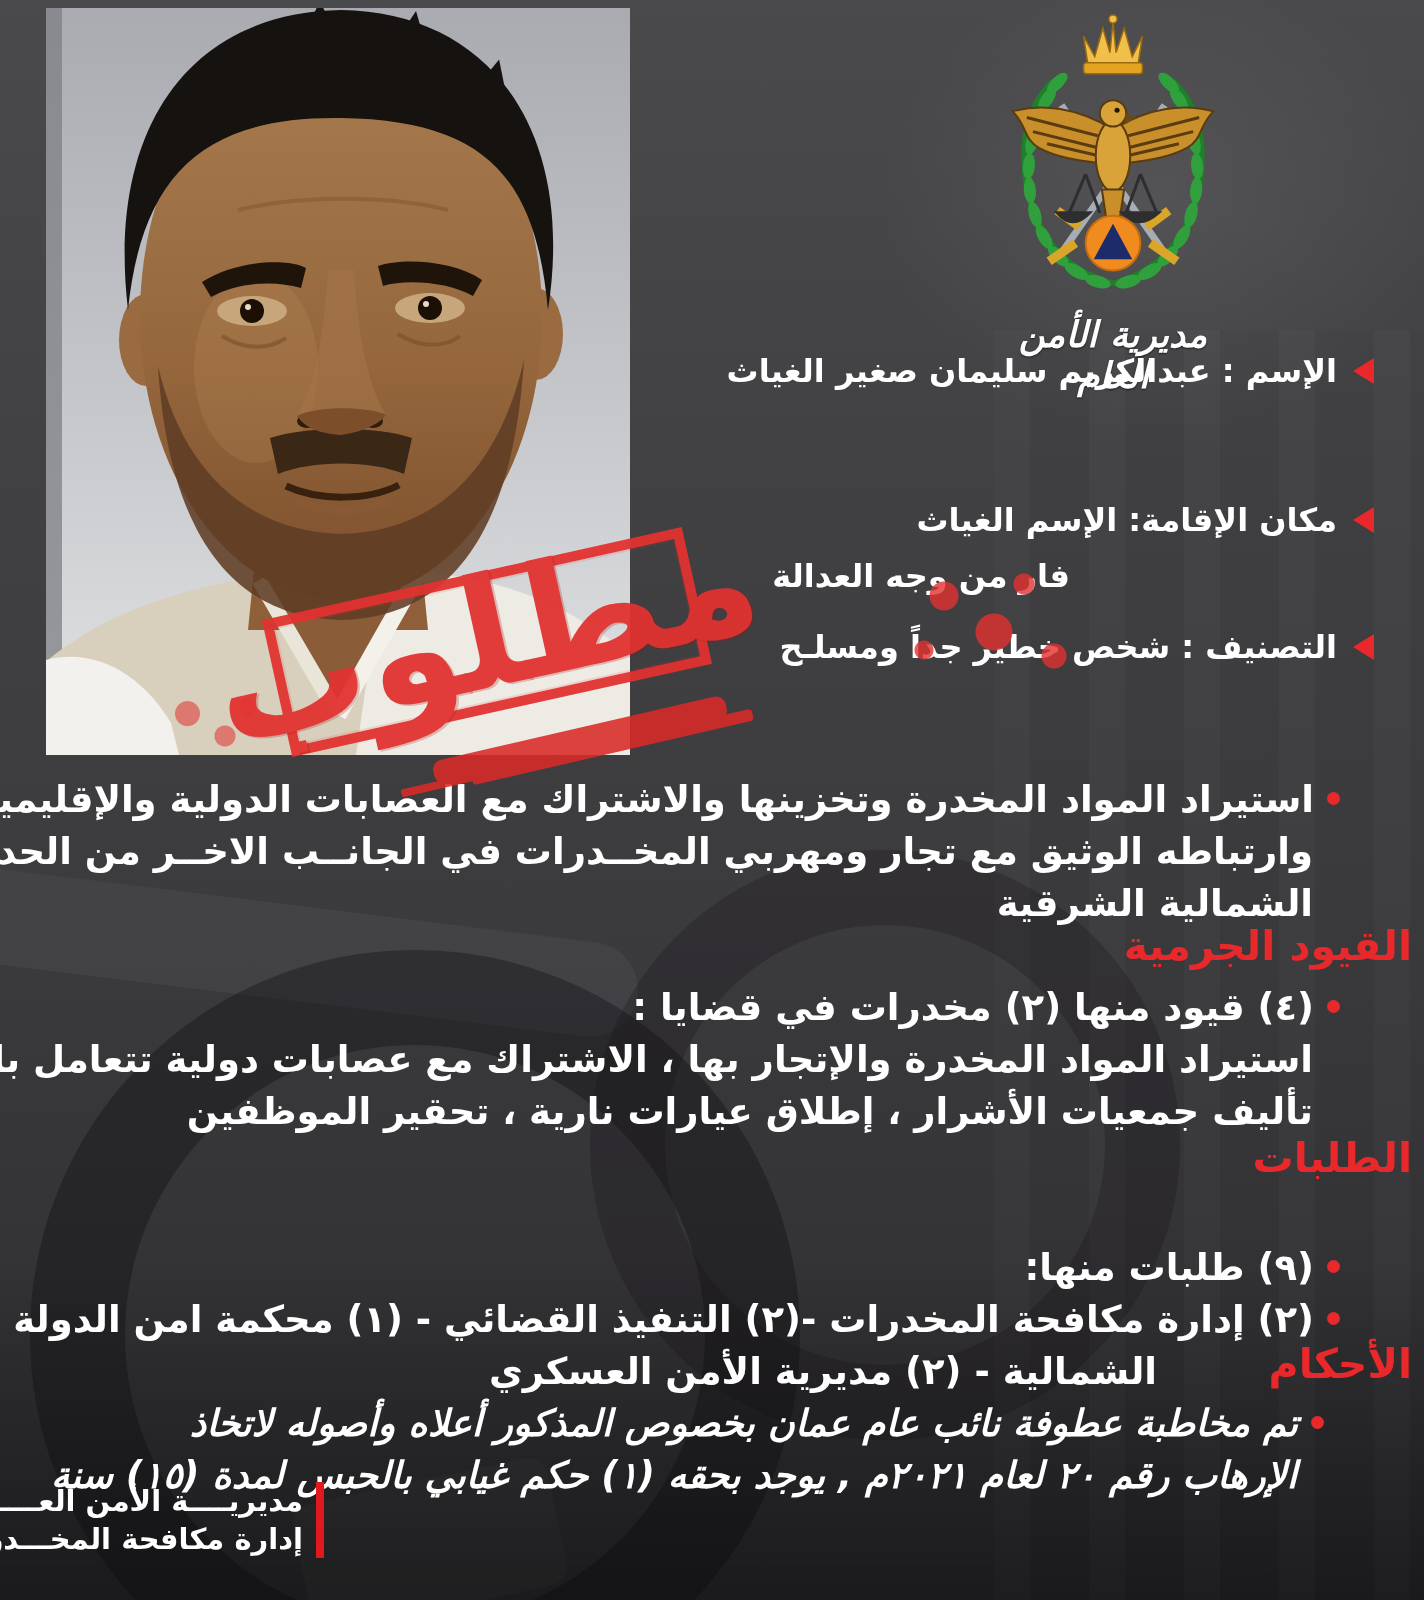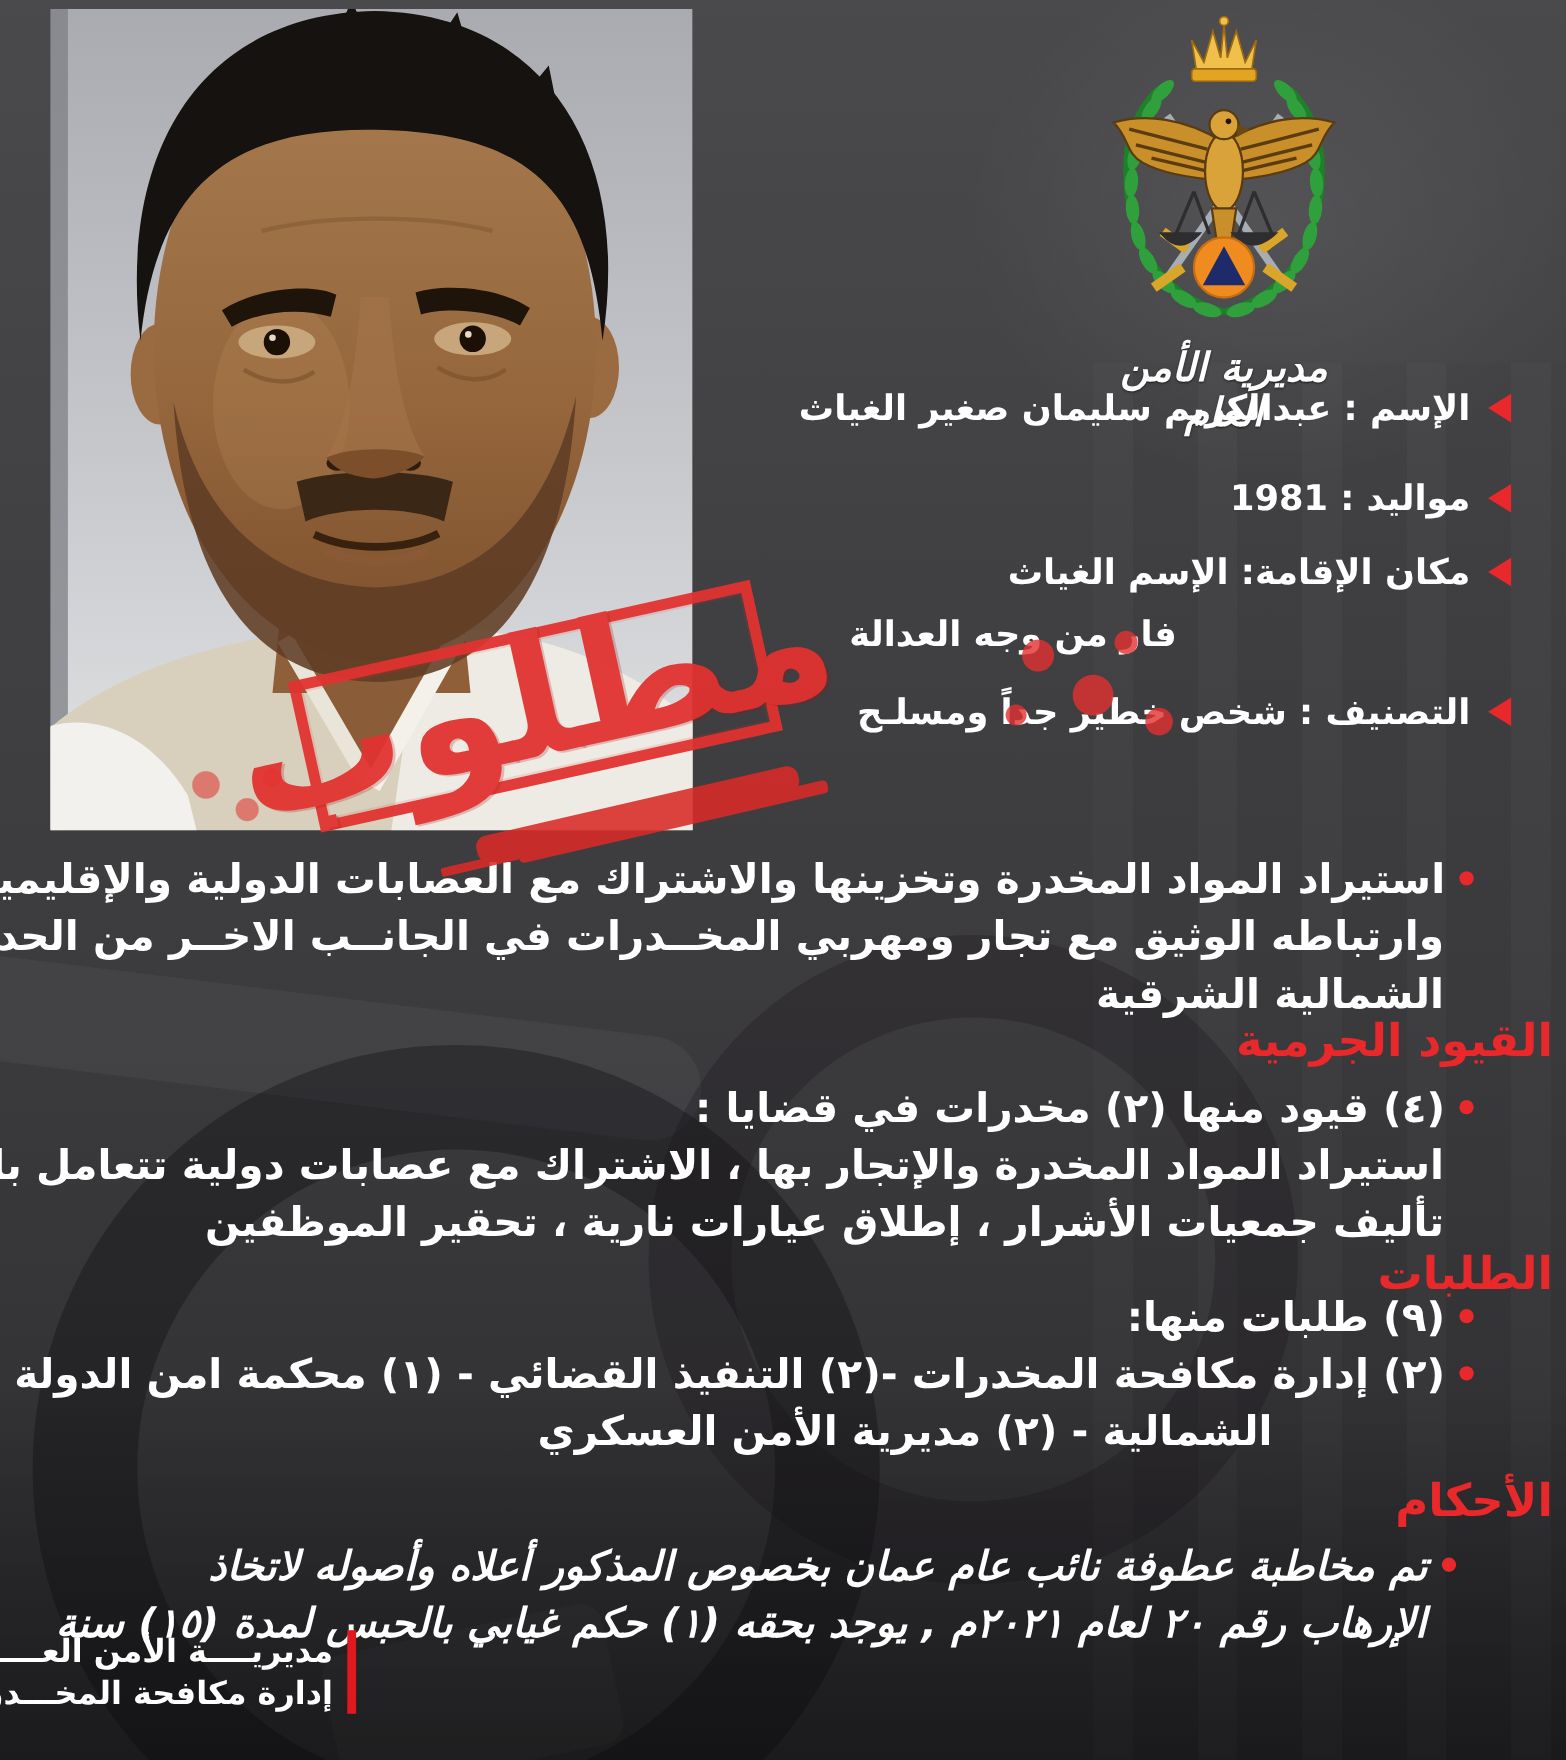--- a/index.html
+++ b/index.html
@@ -241,24 +241,20 @@
     <div class="stamp-text">مطلوب</div>
   </div>
   <div class="splat splat1"></div>
   <div class="splat splat2"></div>
   <div class="splat splat3"></div>
 
   <div class="info-row" style="top:352px">
     <span class="tri"></span>
     <span>الإسم : عبدالكريم سليمان صغير الغياث</span>
   </div>
-  <div class="info-row" style="top:434px">
-    <span class="tri"></span>
-    <span>مواليد : 1981</span>
-  </div>
   <div class="info-row" style="top:501px">
     <span class="tri"></span>
     <span>مكان الإقامة:  الإسم الغياث</span>
   </div>
   <div class="info-row info-cont" style="top:557px">
     <span>فار من وجه العدالة</span>
   </div>
   <div class="info-row" style="top:628px">
     <span class="tri"></span>
     <span>التصنيف : شخص خطير جداً ومسلـح</span>
@@ -271,21 +267,21 @@
   </div>
 
   <div class="heading" style="top:922px">القيود الجرمية</div>
   <div class="sec" style="top:982px">
     <div><span class="dot"></span><span>(٤) قيود منها (٢) مخدرات في قضايا :</span></div>
     <div class="cont">استيراد المواد المخدرة والإتجار بها ، الاشتراك مع عصابات دولية تتعامل بالمخدرات،</div>
     <div class="cont">تأليف جمعيات الأشرار ، إطلاق عيارات نارية ، تحقير الموظفين</div>
   </div>
 
   <div class="heading" style="top:1134px">الطلبات</div>
-  <div class="sec" style="top:1172px">
+  <div class="sec" style="top:1242px">
     <div><span class="dot"></span><span>(٩) طلبات منها:</span></div>
     <div><span class="dot"></span><span>(٢) إدارة مكافحة المخدرات -(٢) التنفيذ القضائي - (١) محكمة امن الدولة  - (٢) شرطة البادية</span></div>
     <div class="cont-big">الشمالية - (٢) مديرية الأمن العسكري</div>
   </div>
 
   <div class="heading" style="top:1340px">الأحكام</div>
   <div class="sec sec-ahkam" style="top:1398px">
     <div><span class="dot"></span><span>تم مخاطبة عطوفة نائب عام عمان بخصوص المذكور أعلاه وأصوله لاتخاذ</span></div>
     <div class="cont">الإرهاب رقم ٢٠ لعام ٢٠٢١م ,  يوجد بحقه (١) حكم غيابي بالحبس لمدة (١٥) سنة</div>
   </div>

